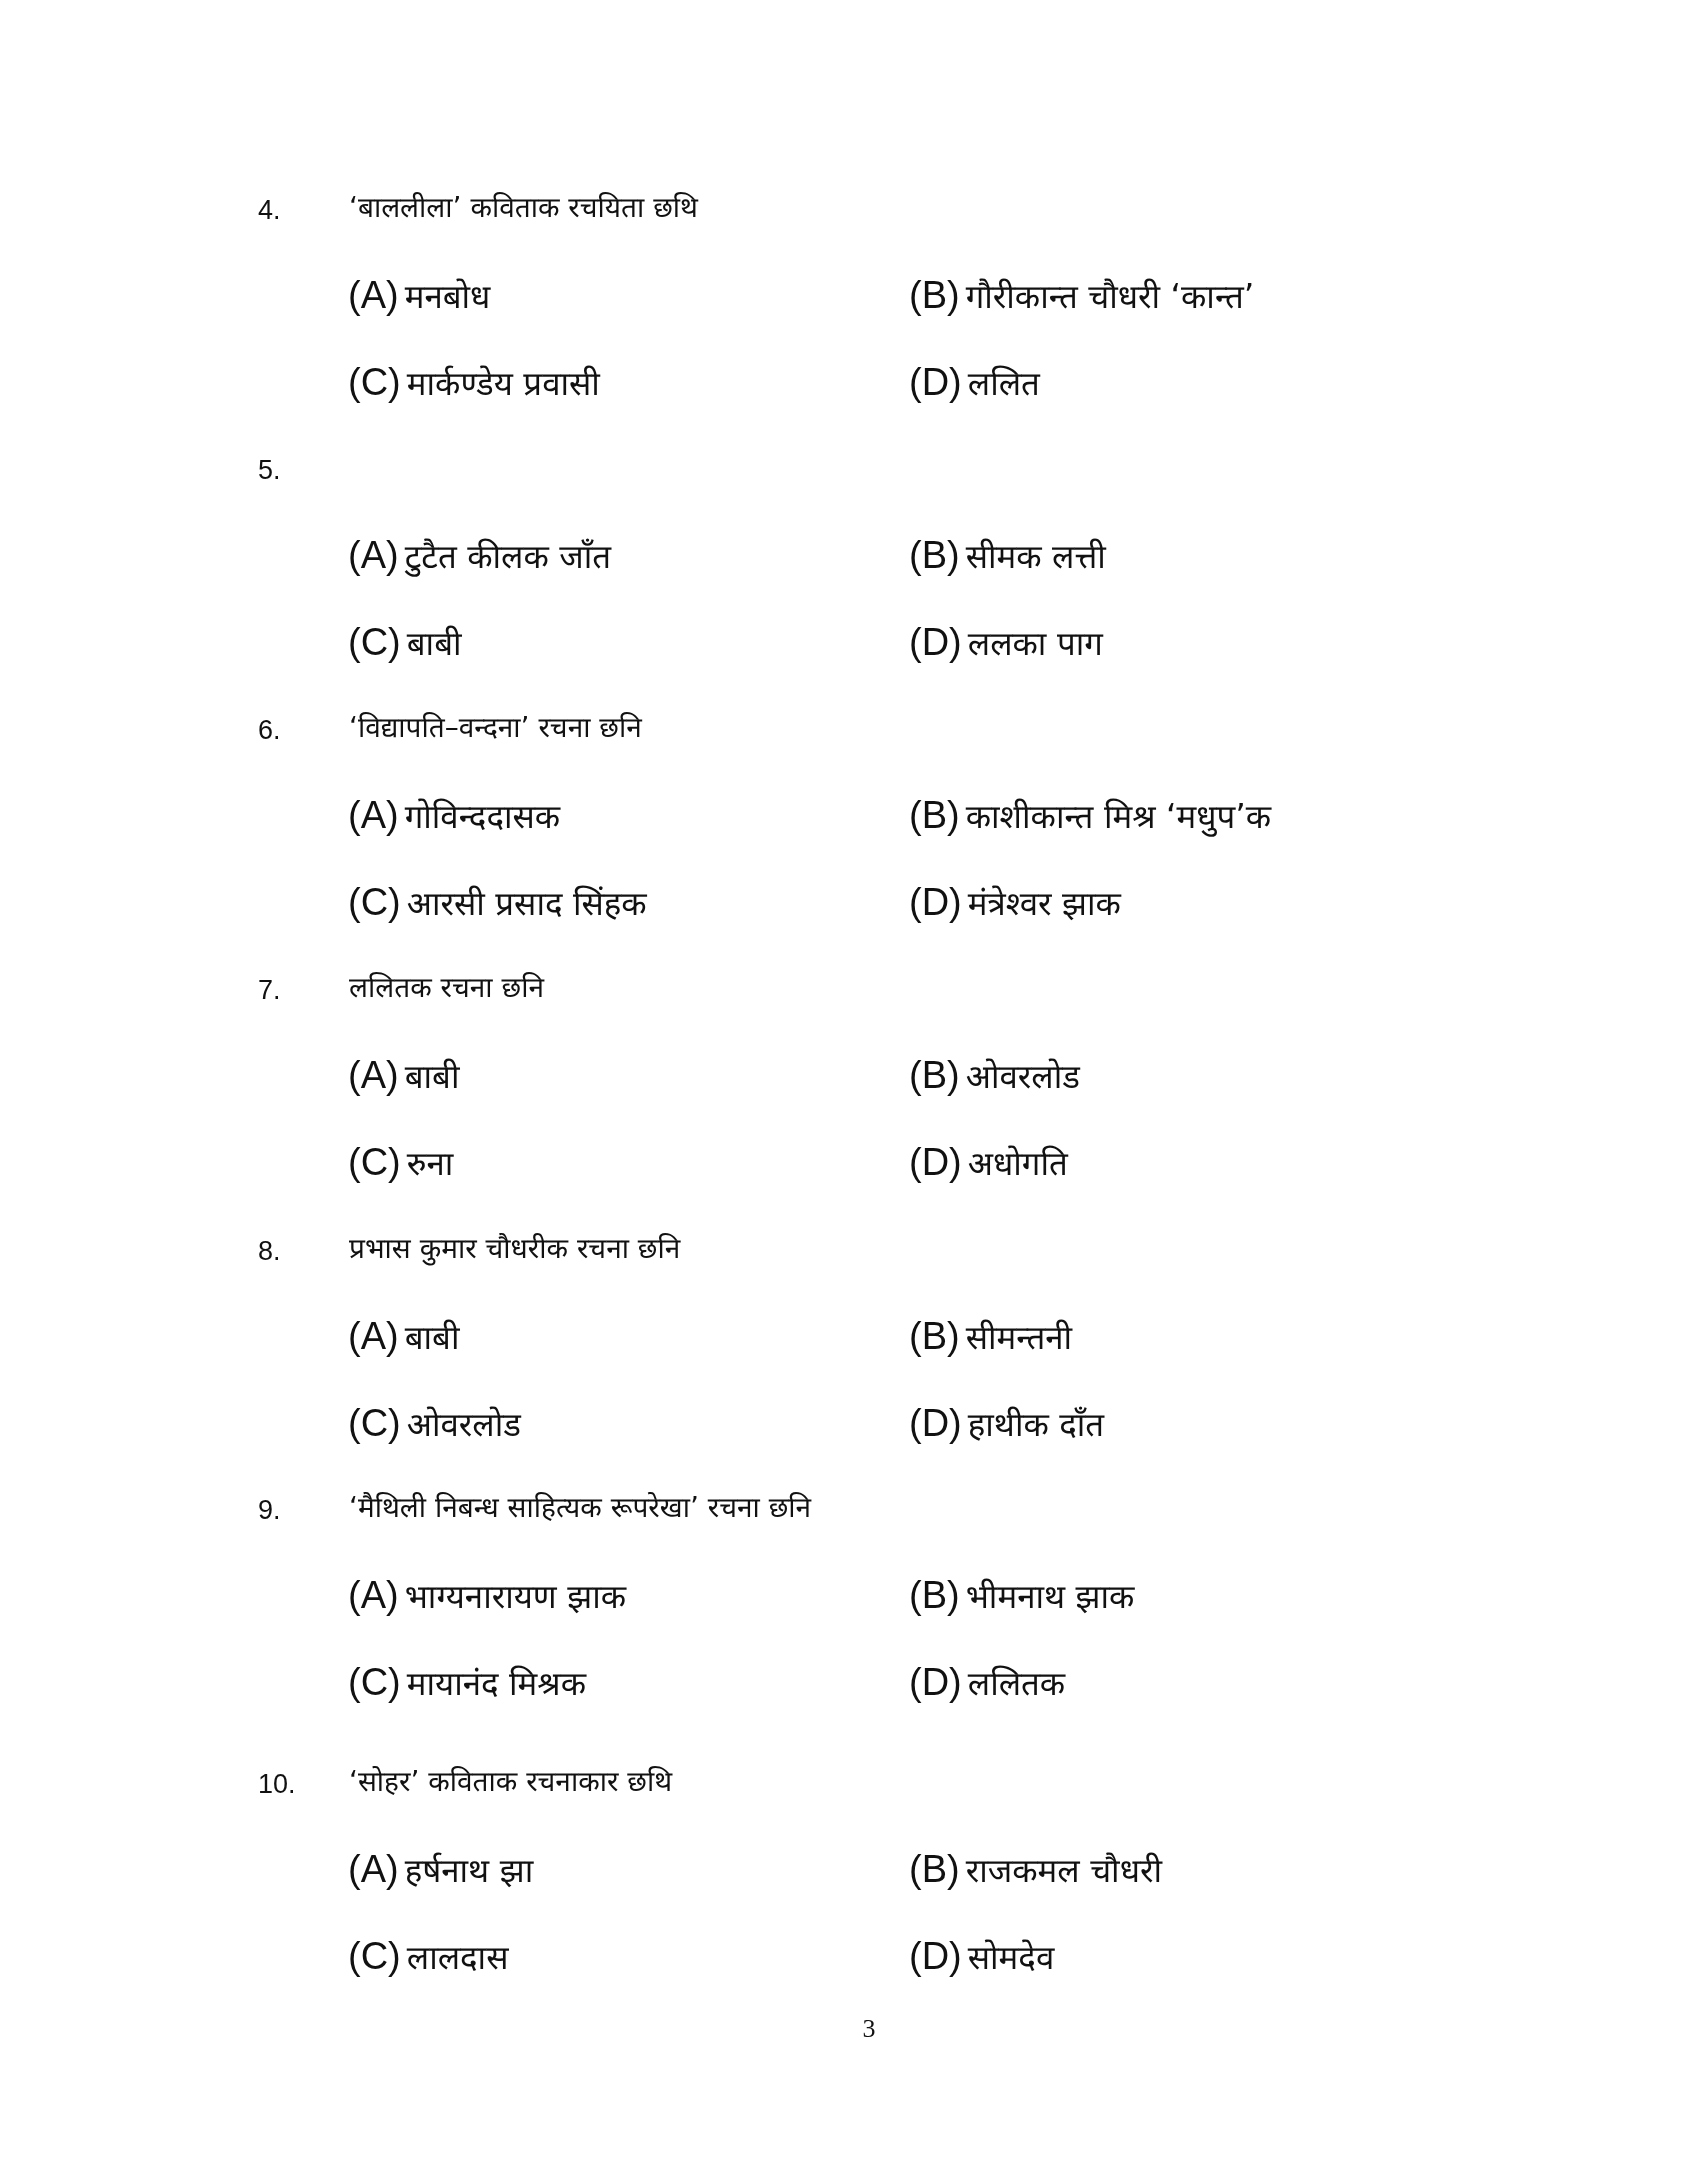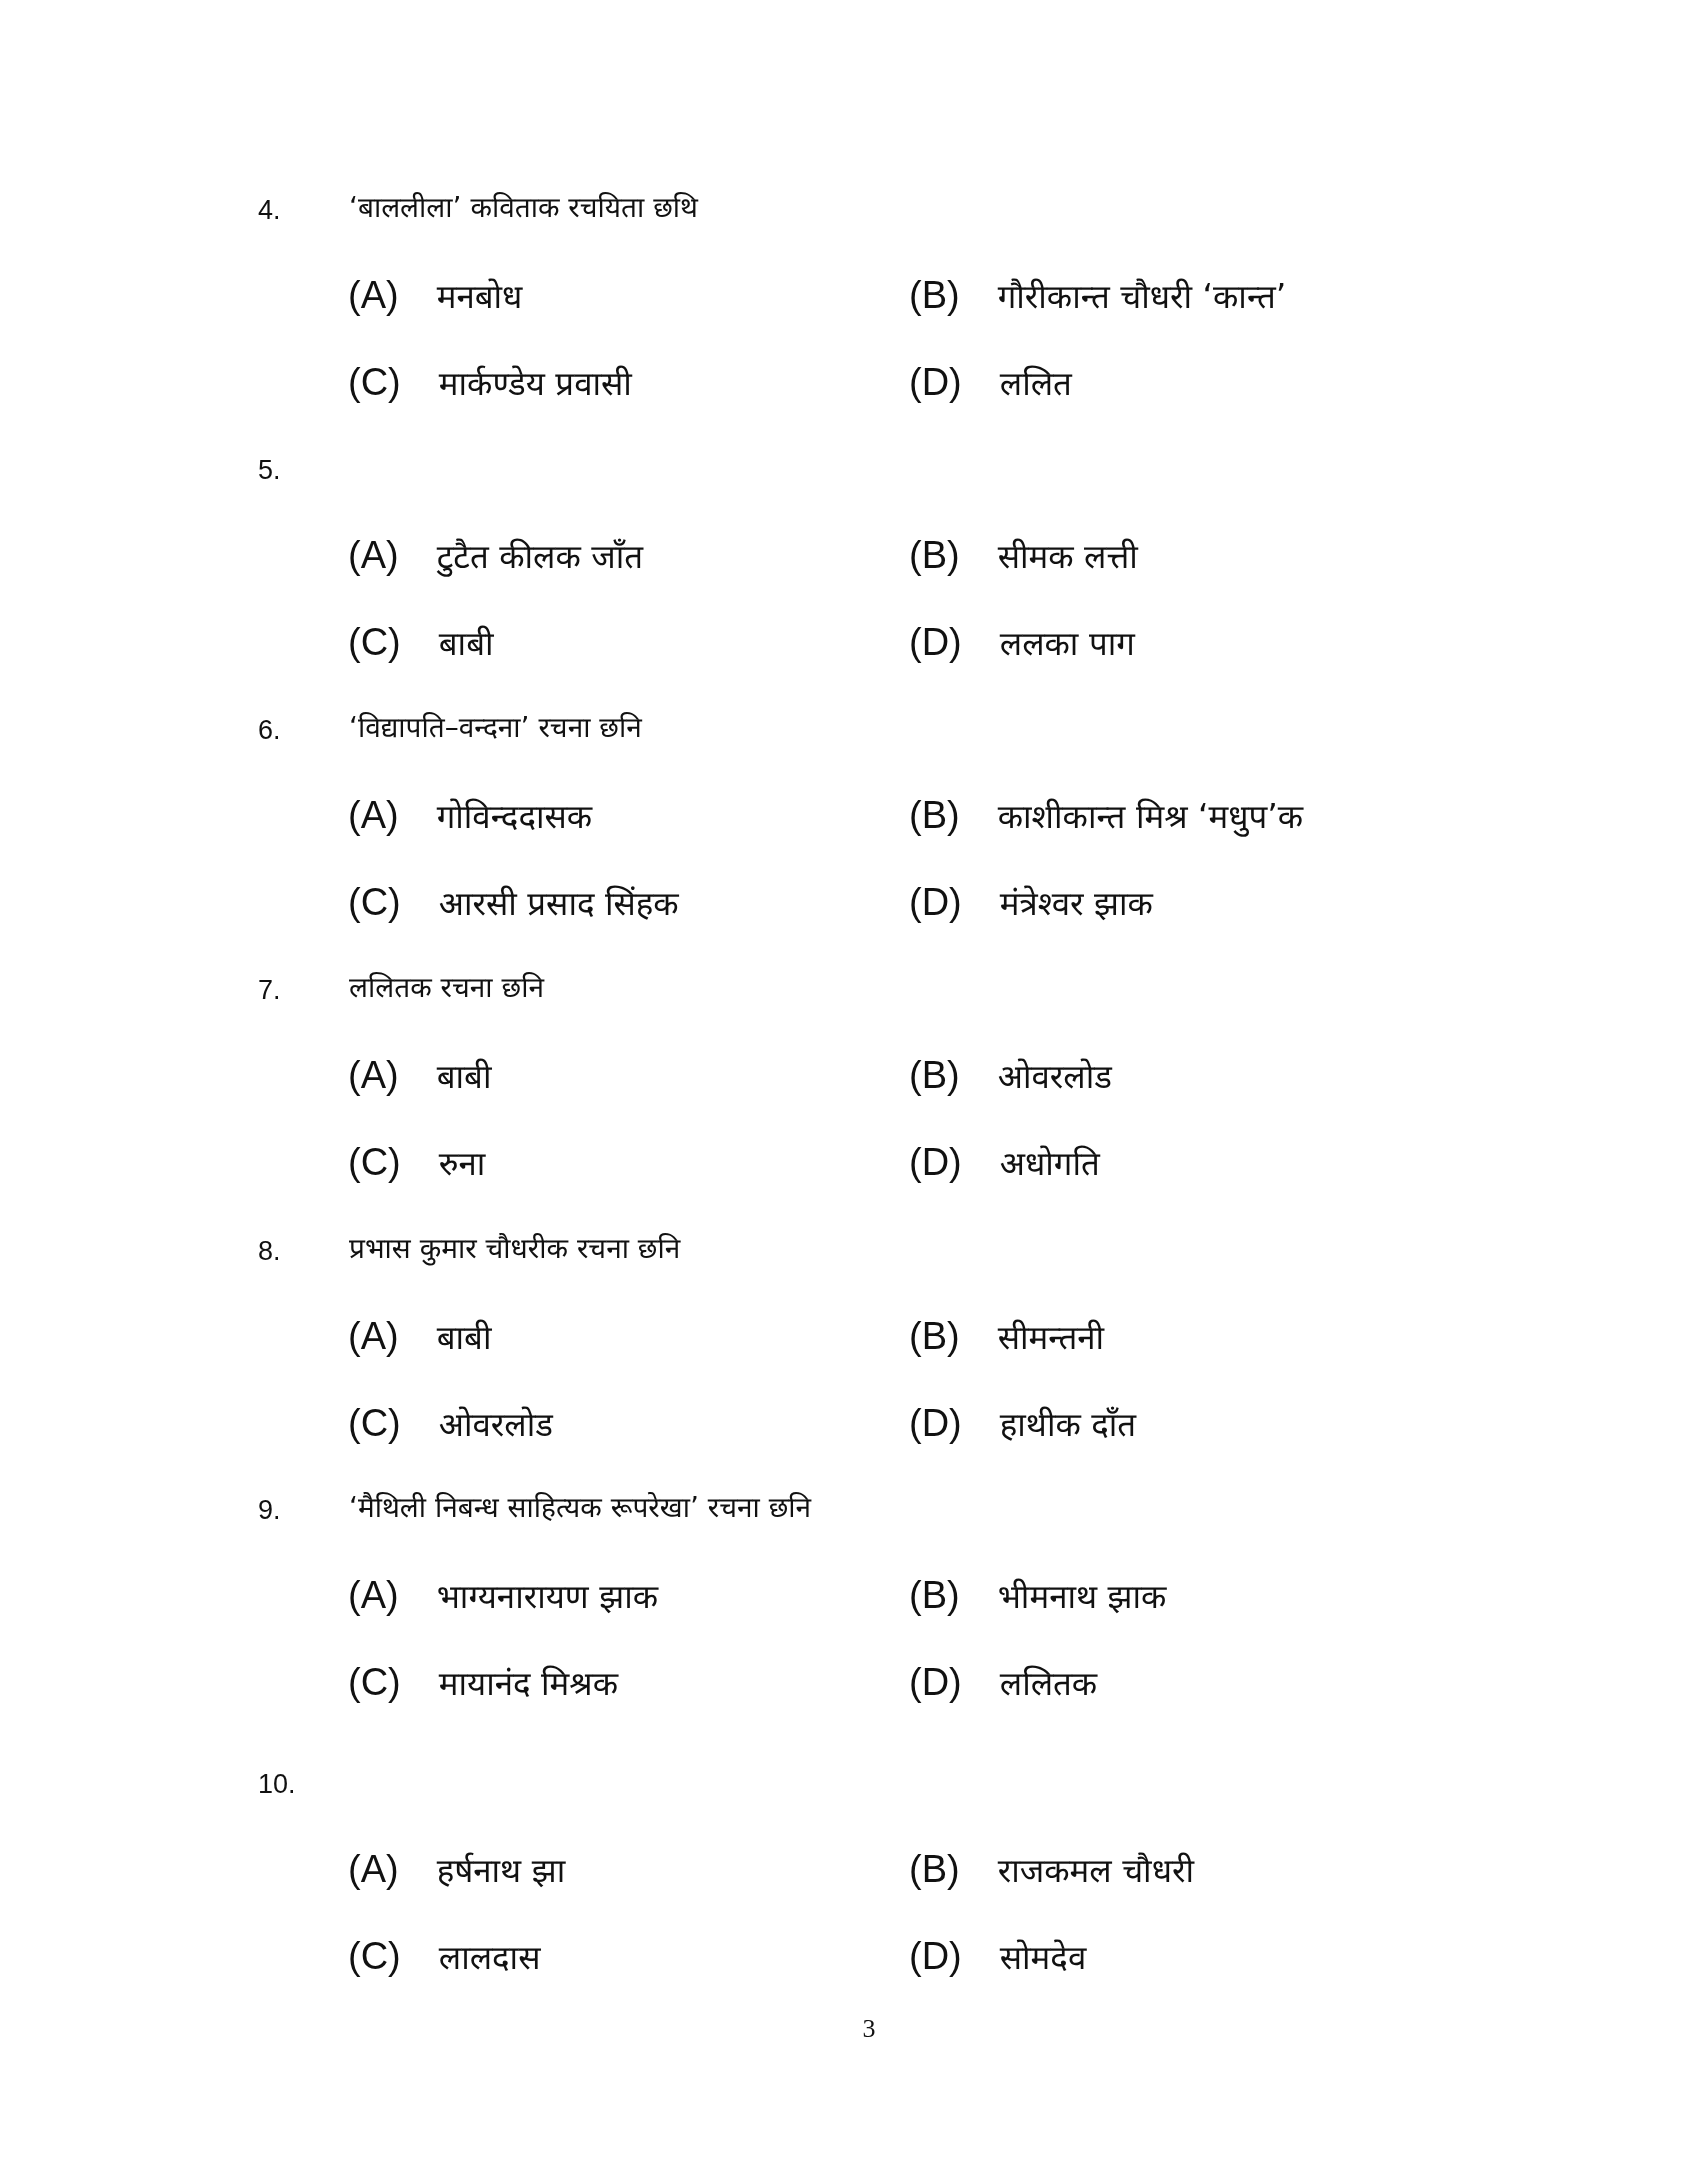--- a/index.html
+++ b/index.html
@@ -55,21 +55,20 @@
   .opt-a, .opt-b { top: 81px; }
   .opt-c, .opt-d { top: 168px; text-align: center; }
   .opt-label {
     font-family: "Liberation Sans", sans-serif;
     font-size: 38px;
     margin-right: 6px;
   }
   .opt-text {
     font-family: "DejaVu Sans", "Liberation Sans", sans-serif;
     font-size: 33px;
-    margin-left: 32px;
   }
   .page-number {
     position: absolute;
     left: 0;
     width: 1738px;
     top: 2014px;
     text-align: center;
     font-size: 26px;
     font-family: "Liberation Serif", serif;
   }
@@ -175,20 +174,21 @@
     <div class="option opt-c">
       <span class="opt-label">(C)</span><span class="opt-text">मायानंद मिश्रक</span>
     </div>
     <div class="option opt-d">
       <span class="opt-label">(D)</span><span class="opt-text">ललितक</span>
     </div>
   </div>
 
   <div class="question" style="top:1764px;">
     <span class="q-num">10.</span>
+    <span class="q-text">‘सोहर’ कविताक रचनाकार छथि</span>
     <div class="option opt-a">
       <span class="opt-label">(A)</span><span class="opt-text">हर्षनाथ झा</span>
     </div>
     <div class="option opt-b">
       <span class="opt-label">(B)</span><span class="opt-text">राजकमल चौधरी</span>
     </div>
     <div class="option opt-c">
       <span class="opt-label">(C)</span><span class="opt-text">लालदास</span>
     </div>
     <div class="option opt-d">

